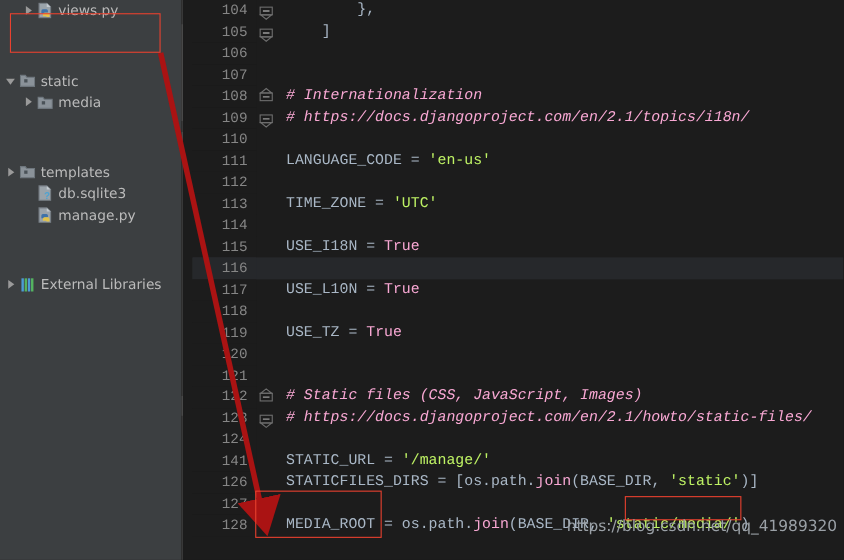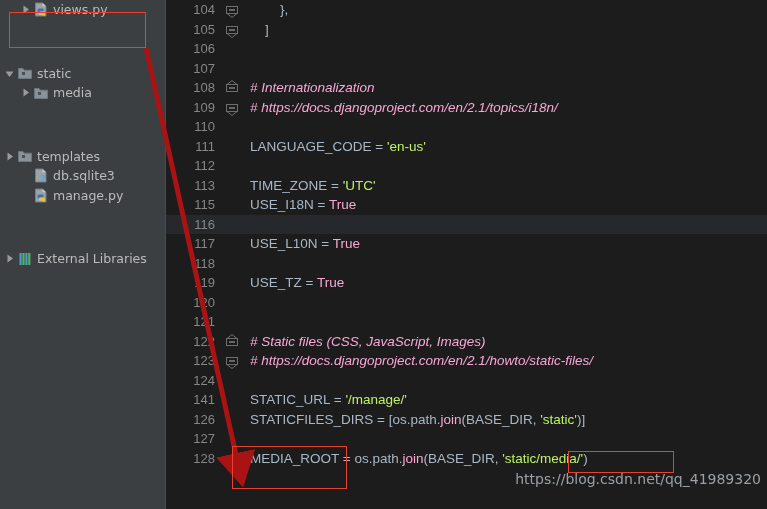--- a/index.html
+++ b/index.html
@@ -65,22 +65,23 @@
     position: relative;
     width: 602px;
     height: 509px;
   }
   .line {
     position: relative;
     height: 19.5px;
     display: flex;
     align-items: flex-end;
     white-space: pre;
-    font-family: Liberation Sans, sans-serif;
+    font-family: Liberation Mono, monospace;
     font-size: 13.5px;
+    margin-left: 10px;
   }
   .line.current { background: #26282b; }
   .gutter {
     width: 58px;
     flex: 0 0 58px;
     height: 19.5px;
     text-align: right;
     padding-right: 8px;
     color: #868686;
     font-size: 13px;
@@ -274,20 +275,21 @@
             </svg></div><div class="code"><span class="cmt"># Internationalization</span></div></div>
         <div class="line"><div class="gutter">109</div><div class="foldcol"><svg width="18" height="20" viewBox="0 0 18 20" style="position: absolute; left: 0px; top: 0px;">
               <rect x="3.5" y="6.5" width="11" height="7" fill="none" stroke="#6e6e6e"></rect>
               <line x1="6" y1="10" x2="12" y2="10" stroke="#9a9a9a" stroke-width="1.2"></line>
               <path d="M9,17.5 L14,13.5 L4,13.5 Z" fill="none" stroke="#6e6e6e"></path>
             </svg></div><div class="code"><span class="cmt"># https://docs.djangoproject.com/en/2.1/topics/i18n/</span></div></div>
         <div class="line"><div class="gutter">110</div><div class="foldcol"></div><div class="code"></div></div>
         <div class="line"><div class="gutter">111</div><div class="foldcol"></div><div class="code"><span class="plain">LANGUAGE_CODE = </span><span class="str">'en-us'</span></div></div>
         <div class="line"><div class="gutter">112</div><div class="foldcol"></div><div class="code"></div></div>
         <div class="line"><div class="gutter">113</div><div class="foldcol"></div><div class="code"><span class="plain">TIME_ZONE = </span><span class="str">'UTC'</span></div></div>
+        <div class="line"><div class="gutter">114</div><div class="foldcol"></div><div class="code"></div></div>
         <div class="line"><div class="gutter">115</div><div class="foldcol"></div><div class="code"><span class="plain">USE_I18N = </span><span class="fn">True</span></div></div>
         <div class="line current"><div class="gutter">116</div><div class="foldcol"></div><div class="code"></div></div>
         <div class="line"><div class="gutter">117</div><div class="foldcol"></div><div class="code"><span class="plain">USE_L10N = </span><span class="fn">True</span></div></div>
         <div class="line"><div class="gutter">118</div><div class="foldcol"></div><div class="code"></div></div>
         <div class="line"><div class="gutter">119</div><div class="foldcol"></div><div class="code"><span class="plain">USE_TZ = </span><span class="fn">True</span></div></div>
         <div class="line"><div class="gutter">120</div><div class="foldcol"></div><div class="code"></div></div>
         <div class="line"><div class="gutter">121</div><div class="foldcol"></div><div class="code"></div></div>
         <div class="line"><div class="gutter">122</div><div class="foldcol"><svg width="18" height="20" viewBox="0 0 18 20" style="position: absolute; left: 0px; top: 0px;">
               <rect x="3.5" y="6.5" width="11" height="7" fill="none" stroke="#6e6e6e"></rect>
               <line x1="6" y1="10" x2="12" y2="10" stroke="#9a9a9a" stroke-width="1.2"></line>

